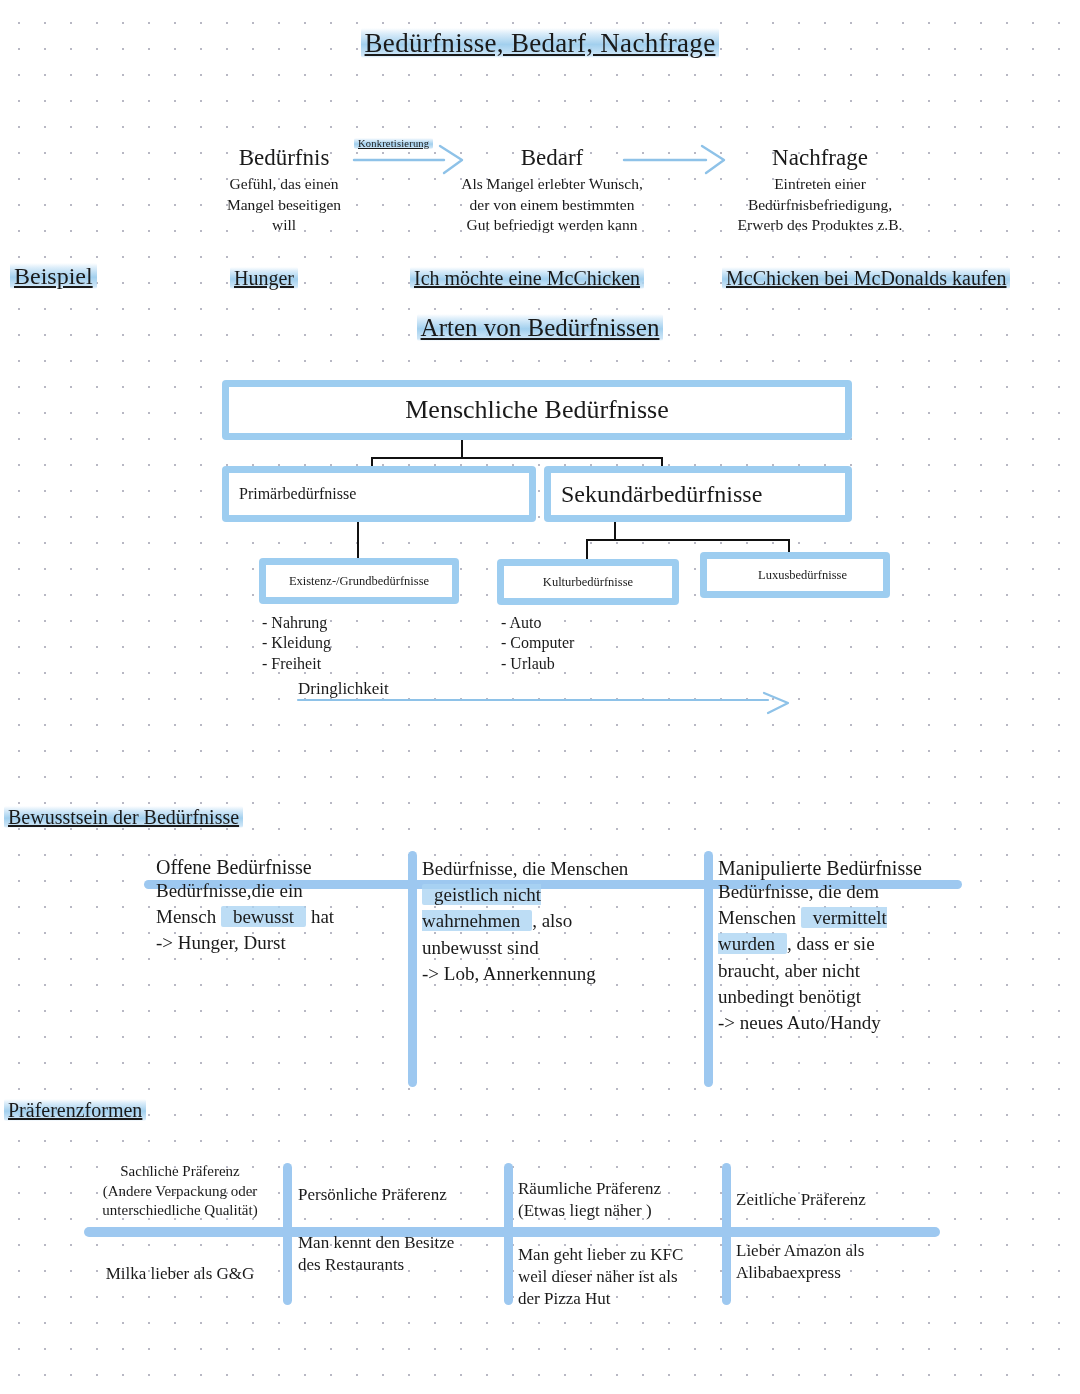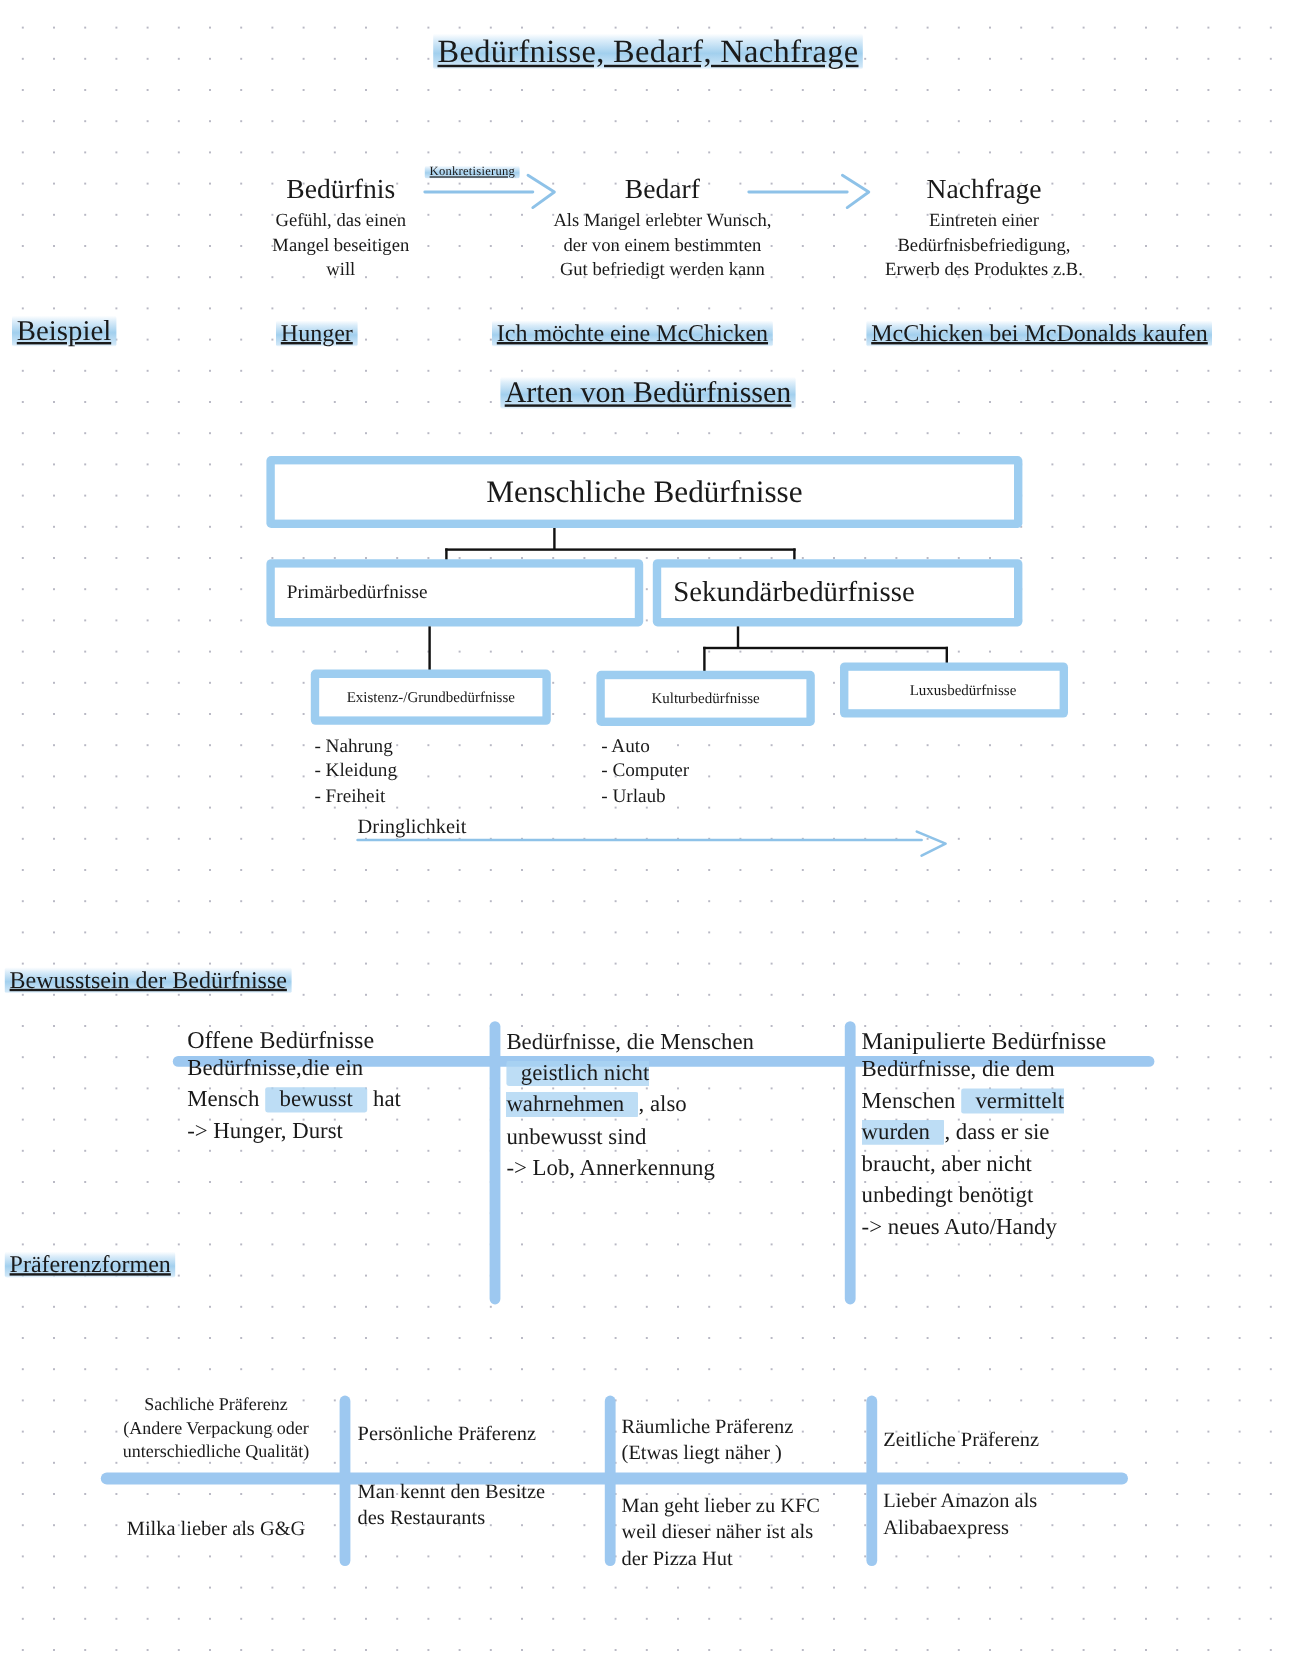--- a/index.html
+++ b/index.html
@@ -50,21 +50,21 @@
   #section-arten {
     left: 0; right: 0; top: 314px;
     text-align: center;
     font-size: 25px;
   }
   #section-bewusstsein {
     left: 4px; top: 806px;
     font-size: 20px;
   }
   #section-praeferenz {
-    left: 4px; top: 1043px;
+    left: 4px; top: 1099px;
     font-size: 20px;
   }
 
   
   .concept-col { position: absolute; text-align: center; }
   .concept-head {
     font-size: 23px;
     line-height: 1.1;
     margin-bottom: 4px;
     white-space: nowrap;

